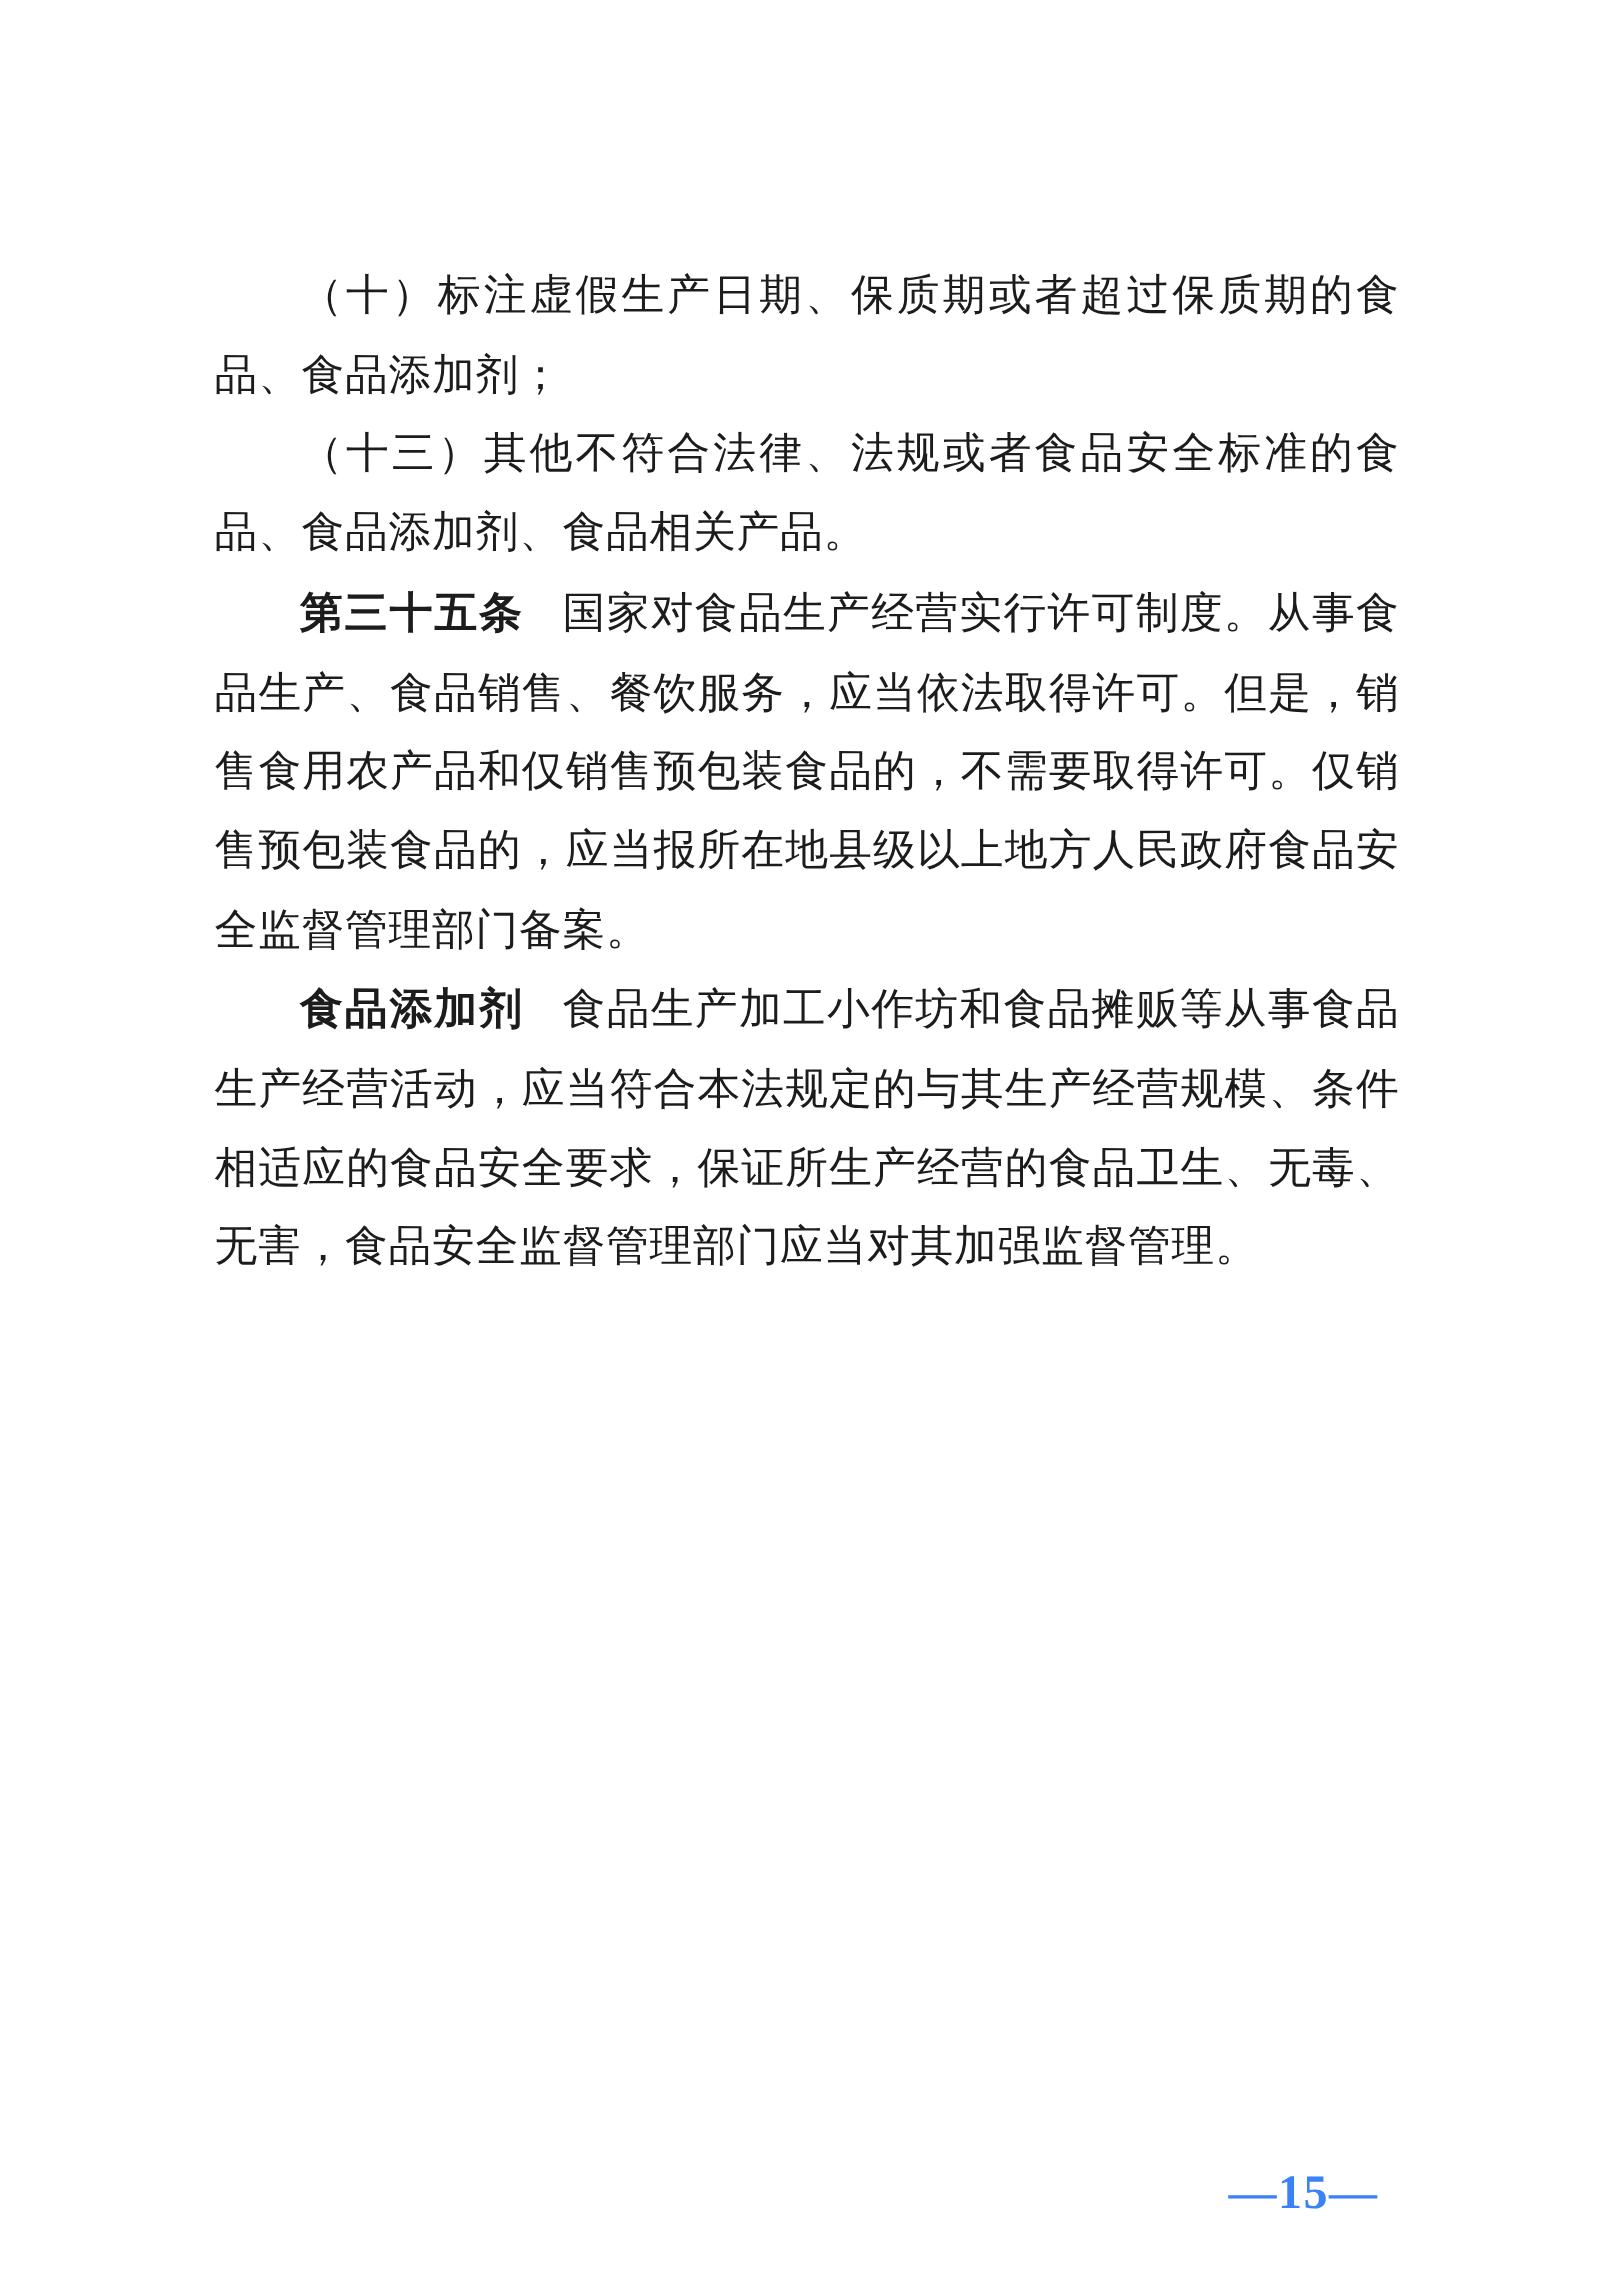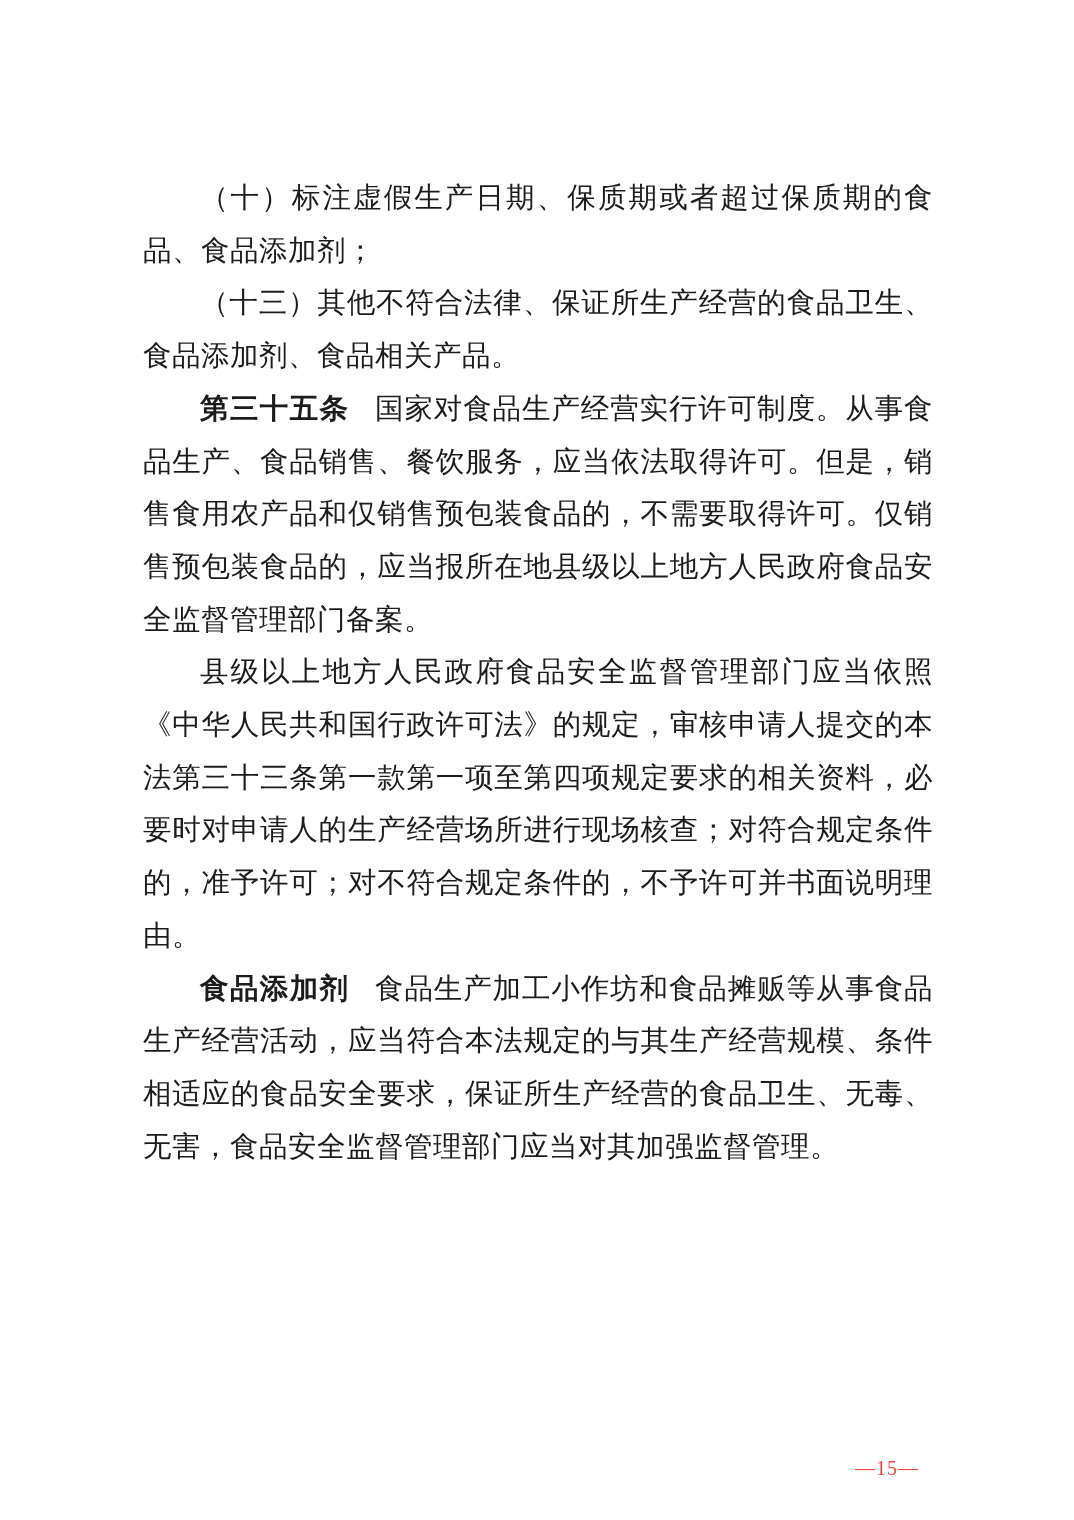--- a/index.html
+++ b/index.html
@@ -34,43 +34,43 @@
     letter-spacing: 0.5px;
   }
   .para {
     margin: 0;
     padding: 0;
     text-indent: 2em;
     word-break: break-all;
   }
   .article-no {
     font-weight: bold;
-    font-family: Liberation Serif, serif;
+    font-family: Liberation Sans, sans-serif;
     margin-right: 0.9em;
     letter-spacing: 1px;
   }
   .page-number {
     position: absolute;
     right: 155px;
     bottom: 40px;
-    font-size: 20px;
+    font-size: 32px;
     letter-spacing: 1px;
-    color: #ef4444;
+    color: #3b82f6;
     font-family: "Liberation Serif", serif;
+    font-weight: bold;
   }
 </style>
 </head>
 <body>
 
 <div class="page">
 
   <div class="content">
 
   <p class="para">（十）标注虚假生产日期、保质期或者超过保质期的食品、食品添加剂；</p>
-      <p class="para">（十三）其他不符合法律、保证所生产经营的食品卫生、食品添加剂、食品相关产品。</p>
+      <p class="para">（十三）其他不符合法律、法规或者食品安全标准的食品、食品添加剂、食品相关产品。</p>
       <p class="para"><span class="article-no">第三十五条</span>国家对食品生产经营实行许可制度。从事食品生产、食品销售、餐饮服务，应当依法取得许可。但是，销售食用农产品和仅销售预包装食品的，不需要取得许可。仅销售预包装食品的，应当报所在地县级以上地方人民政府食品安全监督管理部门备案。</p>
-      <p class="para">县级以上地方人民政府食品安全监督管理部门应当依照《中华人民共和国行政许可法》的规定，审核申请人提交的本法第三十三条第一款第一项至第四项规定要求的相关资料，必要时对申请人的生产经营场所进行现场核查；对符合规定条件的，准予许可；对不符合规定条件的，不予许可并书面说明理由。</p>
       <p class="para"><span class="article-no">食品添加剂</span>食品生产加工小作坊和食品摊贩等从事食品生产经营活动，应当符合本法规定的与其生产经营规模、条件相适应的食品安全要求，保证所生产经营的食品卫生、无毒、无害，食品安全监督管理部门应当对其加强监督管理。</p>
     </div>
 
   <div class="page-number">—15—</div>
 
 </div>
 
 </body></html>

